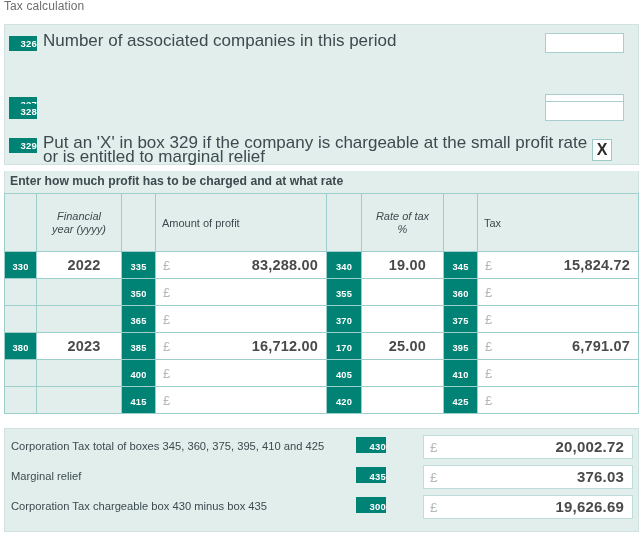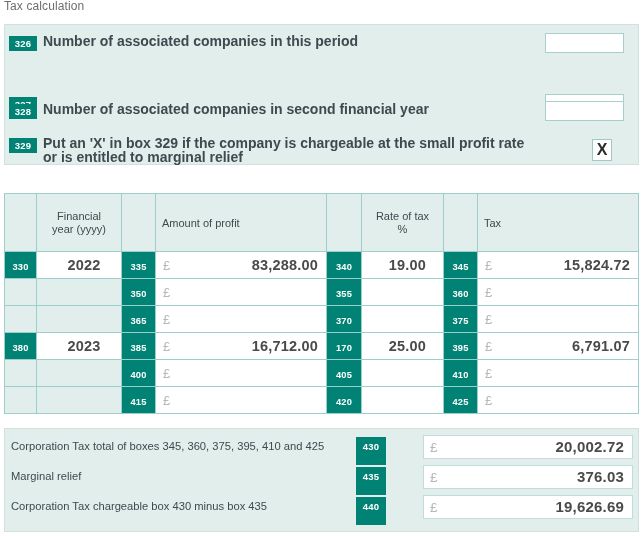--- a/index.html
+++ b/index.html
@@ -57,38 +57,38 @@
   .assoc-row.r1 { top: 47px; margin-top: 19px; }
   .assoc-row.r2 { top: 73px; }
   .assoc-row.r3 { top: 107px; height: 34px; }
 
   .boxnum {
     position: absolute;
     background: #008275;
     color: #ffffff;
     font-size: 9.5px;
     font-weight: bold;
-    text-align: center;
+    text-align: right;
     line-height: 15px;
     letter-spacing: .2px;
     box-sizing: border-box;
   }
   .assoc-row .boxnum {
     left: 4px;
     top: 6px;
     width: 28px;
     height: 15px;
   }
 
   .assoc-label {
     position: absolute;
     left: 38px;
     top: 4px;
-    font-size: 14px;
-    font-weight: bold;
+    font-size: 17px;
+    font-weight: normal;
     color: #3d4a4f;
     line-height: 14px;
     white-space: pre-line;
   }
 
   .assoc-input {
     position: absolute;
     right: 14px;
     top: 3px;
     width: 79px;
@@ -148,21 +148,21 @@
     box-sizing: border-box;
   }
 
   .ptable tr.hdr td {
     height: 58px;
     vertical-align: middle;
     font-size: 11px;
     color: #3d4a4f;
     padding: 0 6px;
   }
-  .hdr-center { text-align: center; line-height: 13px; }
+  .hdr-center { text-align: center; line-height: 13px; font-style: italic; }
   .hdr-left { text-align: left; }
 
   .ptable tr.drow td { height: 27px; }
 
   td.bx {
     background: #008275;
     text-align: center;
     vertical-align: middle;
   }
   td.bx span {
@@ -230,21 +230,21 @@
     left: 6px;
     top: 5px;
     font-size: 11.2px;
     color: #3d4a4f;
   }
   .sum-box {
     position: absolute;
     left: 351px;
     top: 2px;
     width: 30px;
-    height: 28px;
+    height: 16px;
     line-height: 20px;
     font-size: 9.5px;
   }
   .sum-field {
     position: absolute;
     left: 418px;
     top: 0px;
     width: 210px;
     height: 24px;
     background: #ffffff;
@@ -276,33 +276,33 @@
       <div class="assoc-input"></div>
     </div>
 
     <div class="assoc-row r1">
       <div class="boxnum">327</div>
       <div class="assoc-input"></div>
     </div>
 
     <div class="assoc-row r2">
       <div class="boxnum">328</div>
-      <div class="assoc-label">Number of associated companies in second financial year</div>
       <div class="assoc-input"></div>
     </div>
 
     <div class="assoc-row r3">
       <div class="boxnum">329</div>
       <div class="assoc-label">Put an 'X' in box 329 if the company is chargeable at the small profit rate
 or is entitled to marginal relief</div>
       <div class="xbox">X</div>
     </div>
 
   </div>
 
+  <div class="instruction">Enter how much profit has to be charged and at what rate</div>
 
   <table class="ptable">
     <colgroup>
       <col style="width:32px">
       <col style="width:85px">
       <col style="width:34px">
       <col style="width:171px">
       <col style="width:35px">
       <col style="width:82px">
       <col style="width:34px">
@@ -457,21 +457,21 @@
       <div class="sum-label">Marginal relief</div>
       <div class="boxnum sum-box">435</div>
       <div class="sum-field">
         <span class="cur">£</span>
         <span class="amt">376.03</span>
       </div>
     </div>
 
     <div class="sum-row s2">
       <div class="sum-label">Corporation Tax chargeable box 430 minus box 435</div>
-      <div class="boxnum sum-box">440</div>
+      <div class="boxnum sum-box">300</div>
       <div class="sum-field">
         <span class="cur">£</span>
         <span class="amt">19,626.69</span>
       </div>
     </div>
 
   </div>
 
 </div>
 

